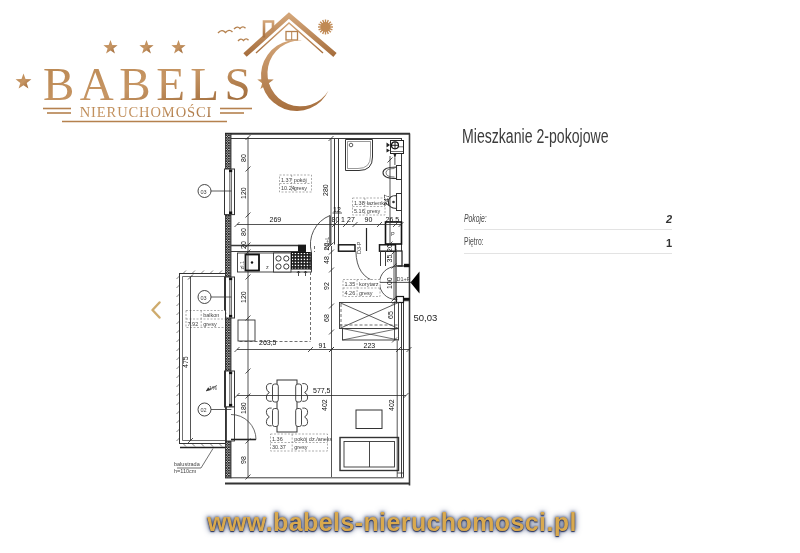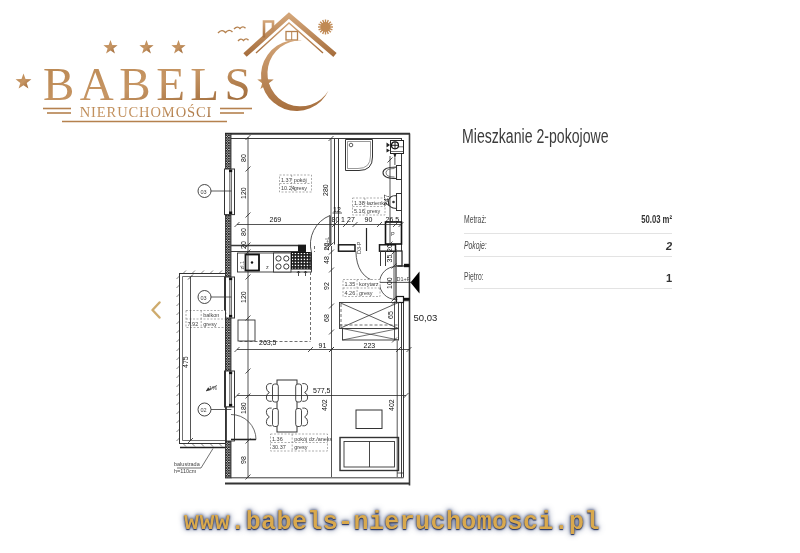--- a/index.html
+++ b/index.html
@@ -74,37 +74,33 @@
 </svg>
 
 <svg class="abs" style="left:150px;top:301px" width="12" height="18" viewBox="0 0 12 18">
 <path d="M9.5 1.5 L2.5 9 L9.5 16.5" fill="none" stroke="#c9a25d" stroke-width="2.4" stroke-linecap="round" stroke-linejoin="round" opacity="0.9"></path>
 </svg>
 
 <div class="abs" style="left:462px;top:125px;font-size:20px;color:#3c3c3c;transform:scaleX(0.705);transform-origin:0 0;white-space:nowrap;">Mieszkanie 2-pokojowe</div>
 
 <div class="abs" style="left:464px;top:207px;width:208px;font-size:10px;color:#4a4a4a;">
 
-<div style="height:26px;border-bottom:1px solid #e3e3e3;position:relative;">
-<span style="position:absolute;left:0;top:7px;transform:scaleX(0.68);transform-origin:0 0;">Metraż:</span>
-<span style="position:absolute;right:0;top:6px;font-size:11px;font-weight:bold;color:#333;transform:scaleX(0.7);transform-origin:100% 0;">50.03 m²</span>
-</div>
 
 <div style="height:22px;border-bottom:1px solid #e3e3e3;position:relative;font-style:italic;">
 <span style="position:absolute;left:0;top:6px;transform:scaleX(0.68);transform-origin:0 0;">Pokoje:</span>
 <span style="position:absolute;right:0;top:6px;font-size:11px;font-weight:bold;color:#333;">2</span>
 </div>
 
-<div style="height:23px;border-bottom:1px solid #e3e3e3;position:relative;margin-top:8px;">
+<div style="height:23px;border-bottom:1px solid #e3e3e3;position:relative;">
 <span style="position:absolute;left:0;top:6px;transform:scaleX(0.68);transform-origin:0 0;">Piętro:</span>
 <span style="position:absolute;right:0;top:7px;font-size:11px;font-weight:bold;color:#333;">1</span>
 </div>
 </div>
 
-<div class="abs" style="left:0;top:508px;width:784px;text-align:center;font-family:Liberation Mono, monospace;font-weight:bold;font-size:25px;letter-spacing:0.4px;color:#d9a94e;text-shadow:0 1px 1px #2a3763,0 0 3px #2a3763,0 0 6px #394974;">www.babels-nieruchomosci.pl</div>
+<div class="abs" style="left:0;top:508px;width:784px;text-align:center;font-family:Liberation Sans, sans-serif;font-weight:bold;font-size:25px;letter-spacing:0.4px;color:#d9a94e;text-shadow:0 1px 1px #2a3763,0 0 3px #2a3763,0 0 6px #394974;">www.babels-nieruchomosci.pl</div>
 
 <svg class="abs" style="left:150px;top:120px" width="300" height="380" viewBox="150 120 300 380" fill="none">
 <style>
 .w{stroke:#333;stroke-width:2.0;}
 .t{stroke:#3a3a3a;stroke-width:1;}
 .tt{stroke:#3a3a3a;stroke-width:1.6;}
 .d{stroke:#4a4a4a;stroke-width:0.8;stroke-dasharray:3 2;}
 .dim{stroke:#2a2a2a;stroke-width:0.8;}
 .n{font-family:"Liberation Sans",sans-serif;font-size:7px;fill:#111;}
 .s{font-family:"Liberation Sans",sans-serif;font-size:5.5px;fill:#444;}

